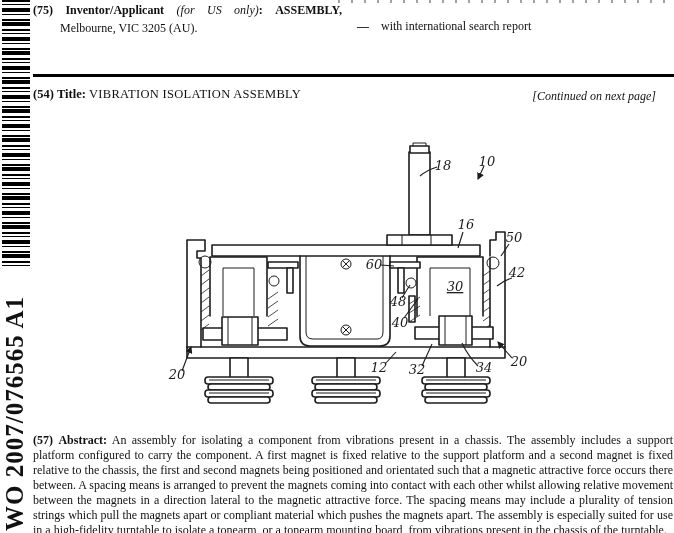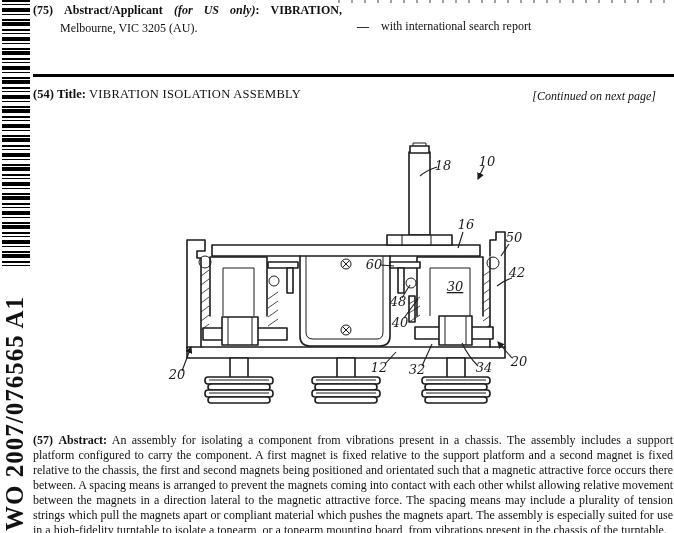--- a/index.html
+++ b/index.html
@@ -27,21 +27,21 @@
     background:repeating-linear-gradient(90deg,#555 0 2px,transparent 2px 13px);
     opacity:.55;
   }
   .h75{
     position:absolute;left:33px;top:2px;width:309px;
     font-size:12px;line-height:17.5px;
   }
   .h75 .l1,.h75 .l2{text-align:justify;text-align-last:justify;}
   .h75 .l2,.h75 .l3{padding-left:27px;}
   .b{font-weight:bold;}
-  .bi{font-weight:bold;font-style:italic;}
+  .bi{font-weight:normal;font-style:italic;}
   .published{
     position:absolute;left:357px;top:17px;width:300px;
     font-size:12px;line-height:17px;
   }
   .published .item{padding-top:1px;}
   .published .dash{display:inline-block;width:24px;font-weight:bold;}
   .published .it{}
   .continued{
     position:absolute;right:18px;top:56px;font-size:12px;font-style:italic;margin-top:33px;
   }
@@ -74,21 +74,21 @@
 <body>
 
 <div class="page">
 
   <div class="barcode"></div>
   <div class="wo-vertical">WO 2007/076565 A1</div>
 
   <div class="top-clip"></div>
 
   <div class="h75">
-    <div class="l1"><span class="b">(75)</span> <span class="b">Abstract/Applicant</span> <span class="bi">(for US only)</span><span class="b">:</span> <span class="b">VIBRATION,</span></div>
+    <div class="l1"><span class="b">(75)</span> <span class="b">Inventor/Applicant</span> <span class="bi">(for US only)</span><span class="b">:</span> <span class="b">ASSEMBLY,</span></div>
     <div class="l3">Melbourne, VIC 3205 (AU).</div>
   </div>
 
   <div class="published">
     <div class="item"><span class="dash">—</span><span class="it">with international search report</span></div>
   </div>
 
   <div class="continued">[Continued on next page]</div>
 
   <div class="rule"></div>

